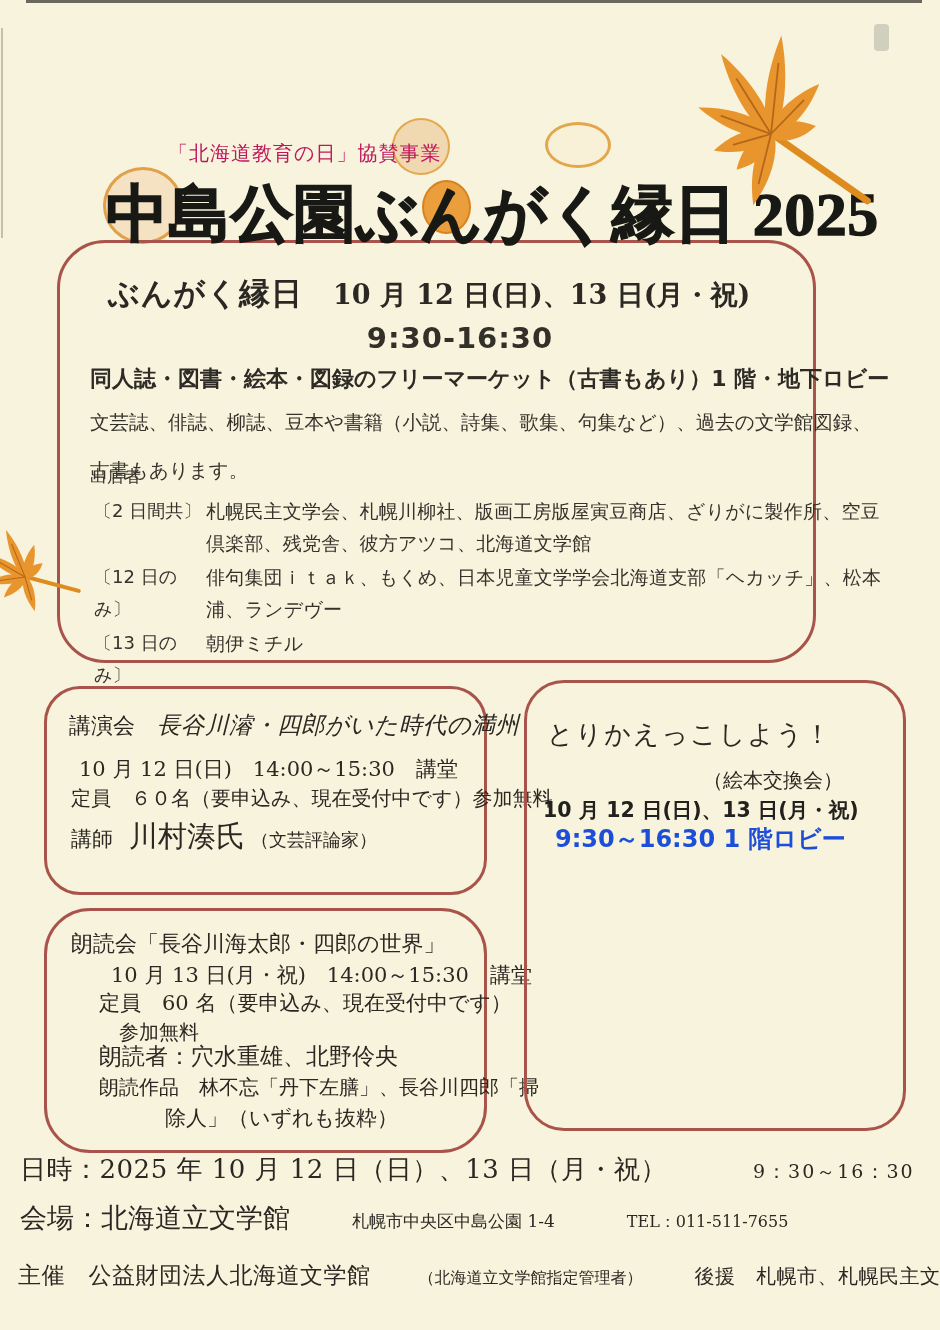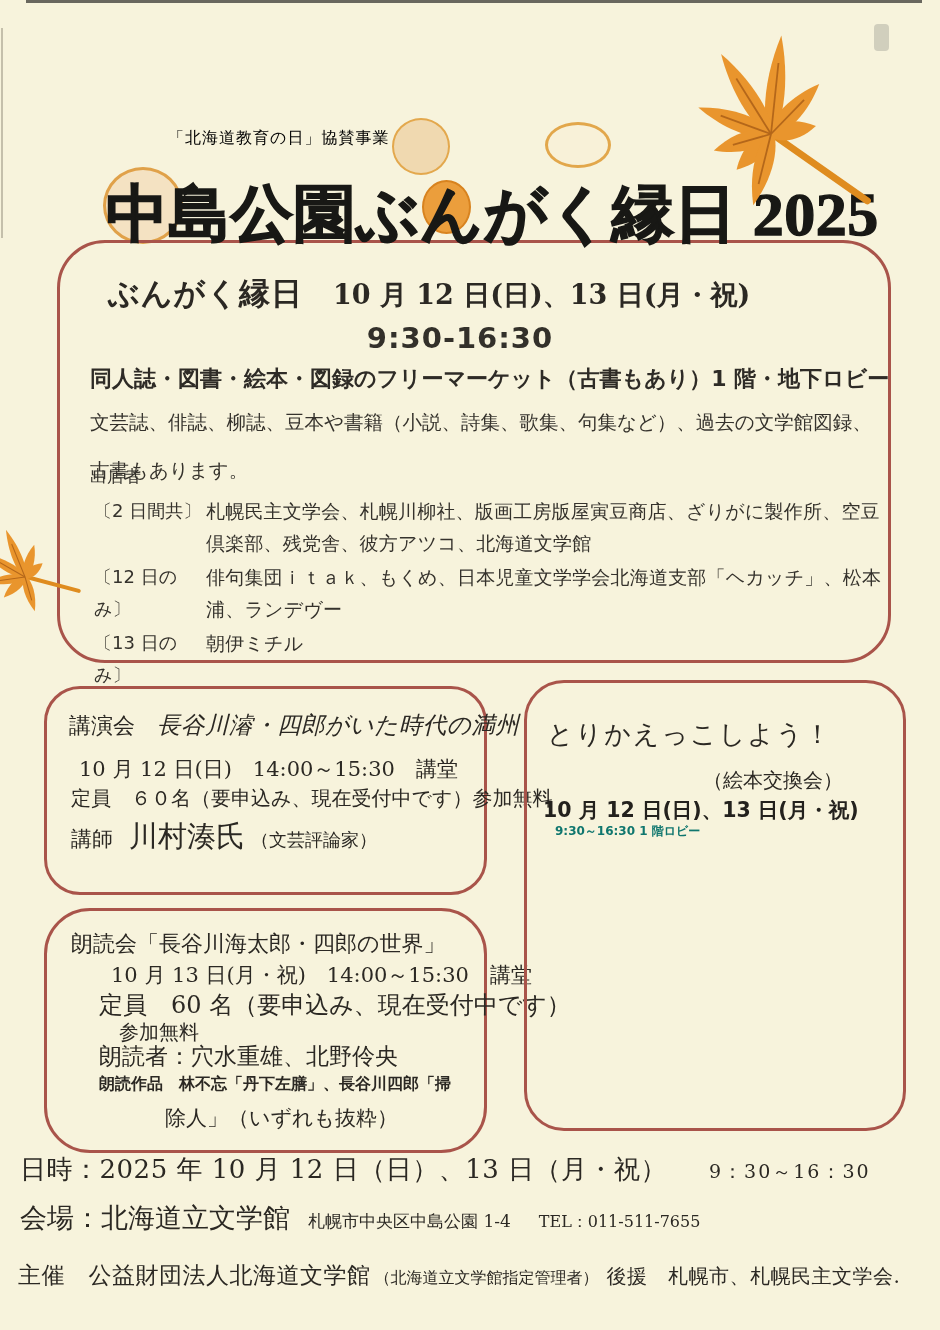--- a/index.html
+++ b/index.html
@@ -17,37 +17,37 @@
   .scan-left { position:absolute; left:1px; top:28px; width:2px; height:210px; background:#85816f; opacity:.45; }
   .scan-smudge { position:absolute; left:874px; top:24px; width:15px; height:27px; background:#b3b0a4; opacity:.55; border-radius:4px; }
 
   
   .deco-circle { position:absolute; border-radius:50%; z-index:1; }
   .c1 { left:392px; top:118px; width:58px; height:57px; background:#f0d9b0; border:2px solid #e3a84d; }
   .c2 { left:545px; top:122px; width:66px; height:46px; background:#f8f1d8; border:3px solid #e2a74b; }
   .c3 { left:103px; top:167px; width:80px; height:77px; background:#f4e2c2; border:3px solid #e0a149; }
   .c4 { left:422px; top:180px; width:49px; height:54px; background:#eb9e3c; border:2px solid #d8831f; }
 
-  .program-note { position:absolute; left:168px; top:128px; font-size:16px; letter-spacing:1px; color:#000000; z-index:2; }
+  .program-note { position:absolute; left:168px; top:140px; font-size:20px; letter-spacing:1px; color:#be185d; z-index:2; }
 
   .event-title {
     position:absolute; left:106px; top:172px; z-index:3; white-space:nowrap;
     font-family:Liberation Serif, serif;
     font-weight:900; font-size:62px; color:#181815;
     -webkit-text-stroke:1.4px #181815; letter-spacing:0.5px;
   }
 
   .leaf { position:absolute; z-index:5; }
   .leaf-big { left:652px; top:14px; width:238px; height:240px; }
   .leaf-small { left:-36px; top:516px; width:122px; height:122px; }
 
   
   .box { position:absolute; border:3px solid #a9544a; border-radius:40px; background:transparent; z-index:2; }
   .box > div, .box > p { position:absolute; }
-  #main-box     { left:57px;  top:240px; width:834px; height:423px; border-radius:48px; }
+  #main-box     { left:57px;  top:240px; width:759px; height:423px; border-radius:48px; }
   #lecture-box  { left:44px;  top:686px; width:443px; height:209px; border-radius:36px; }
   #reading-box  { left:44px;  top:908px; width:443px; height:245px; border-radius:46px; }
   #exchange-box { left:524px; top:680px; width:382px; height:451px; border-radius:40px; }
 
   
   .mb-heading { left:48px; top:30px; display:flex; align-items:baseline; white-space:nowrap; }
   .mb-name  { font-size:31px; font-weight:700; letter-spacing:1px; }
   .mb-dates { font-size:27px; font-weight:700; margin-left:30px; }
   .mb-time  { left:260px; top:78px; width:280px; text-align:center;
               font-weight:700; font-size:29px; letter-spacing:1px; color:#33302a; }
@@ -66,35 +66,35 @@
   .lb-schedule { left:32px; top:66px; font-size:21px; white-space:nowrap; }
   .lb-capacity { left:24px; top:96px; font-size:20px; white-space:nowrap; }
   .lb-line4 { left:24px; top:128px; display:flex; align-items:baseline; white-space:nowrap; }
   .lb-lect-label { font-size:21px; }
   .lb-lect-name  { font-size:29px; margin-left:16px; }
   .lb-lect-title { font-size:18px; margin-left:6px; }
 
   
   .rb-title    { left:24px;  top:18px;  font-size:22px; white-space:nowrap; }
   .rb-schedule { left:64px;  top:50px;  font-size:21px; white-space:nowrap; }
-  .rb-capacity { left:52px;  top:78px;  font-size:24px; white-space:nowrap; }
+  .rb-capacity { left:52px;  top:78px;  font-size:21px; white-space:nowrap; }
   .rb-fee      { left:72px;  top:108px; font-size:20px; }
   .rb-readers  { left:52px;  top:130px; font-size:23px; white-space:nowrap; }
-  .rb-works1   { left:52px;  top:163px; font-size:16px; white-space:nowrap;font-weight:bold; }
+  .rb-works1   { left:52px;  top:163px; font-size:20px; white-space:nowrap; }
   .rb-works2   { left:118px; top:193px; font-size:21px; }
 
   
   .eb-title    { left:20px; top:34px; font-size:26px; letter-spacing:2px; white-space:nowrap; }
   .eb-subtitle { right:60px; top:84px; font-size:20px; }
   .eb-dates    { left:16px; top:113px; font-weight:800; font-size:20.5px; white-space:nowrap; color:#23211d; }
-  .eb-time     { left:28px; top:140px; font-weight:800; font-size:12px; white-space:nowrap; color:#0f766e; }
+  .eb-time     { left:28px; top:140px; font-weight:800; font-size:24px; white-space:nowrap; color:#1d4ed8; }
   .eb-desc     { left:18px; top:170px; width:348px; font-size:18.5px; line-height:31.4px; text-align:justify; color:#2b2823; }
 
   
-  .ft-line { position:absolute; display:flex; align-items:baseline; white-space:nowrap; z-index:2; }
+  .ft-line { position:absolute; display:flex; align-items:baseline; white-space:nowrap; z-index:2;gap:44px; }
   .ft-datetime { left:20px; top:1152px; }
   .ft-dt-main  { font-size:26px; letter-spacing:.5px; }
   .ft-dt-hours { font-size:19px; letter-spacing:2px; margin-left:42px; }
   .ft-venue { left:20px; top:1200px; }
   .ft-venue-main { font-size:27px; }
   .ft-venue-addr { font-size:17px; margin-left:18px; }
   .ft-venue-tel  { font-size:16px; margin-left:28px; }
   .ft-org { left:18px; top:1260px; }
   .ft-org-main    { font-size:23px; letter-spacing:.5px; }
   .ft-org-note    { font-size:16px; margin-left:4px; }

